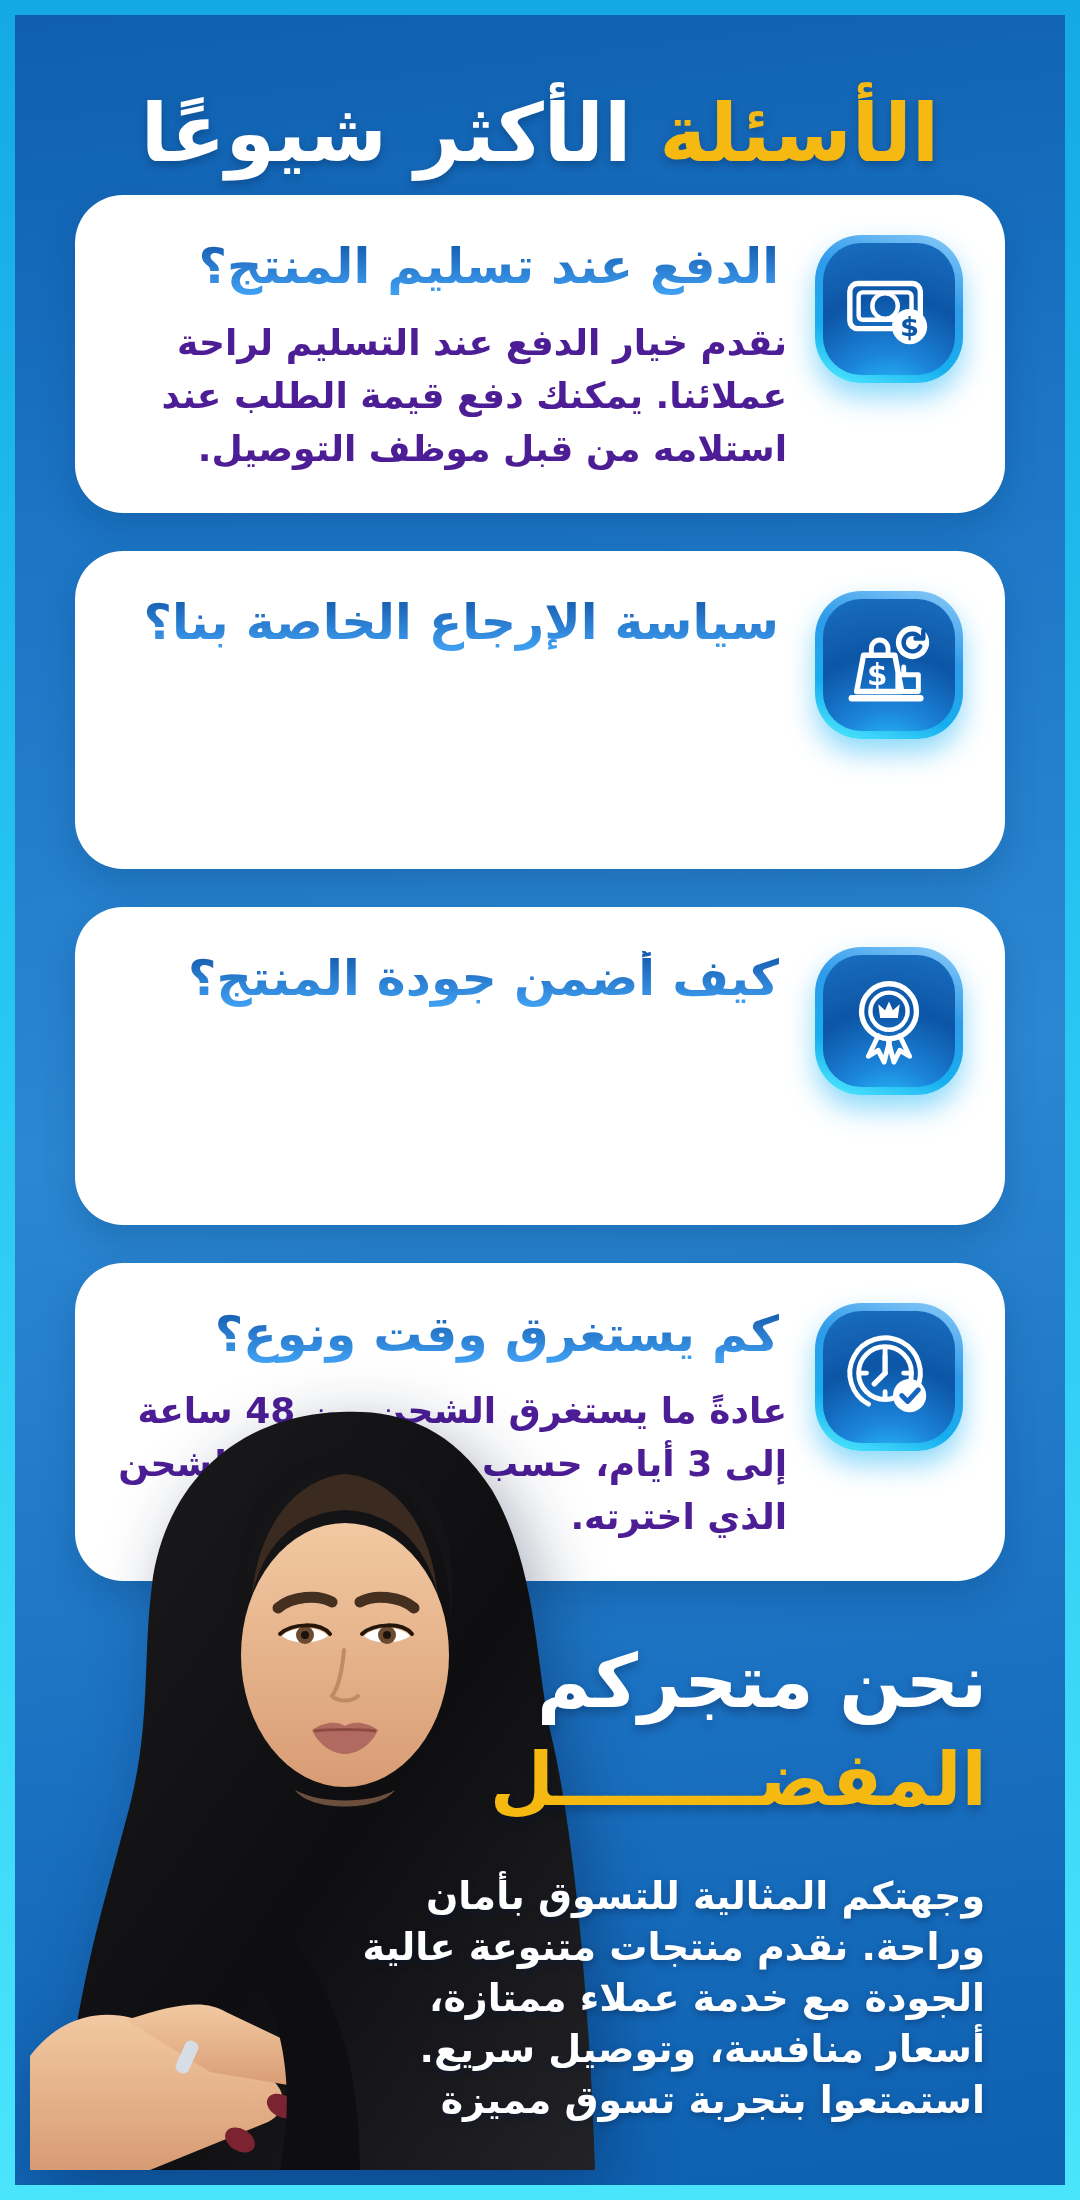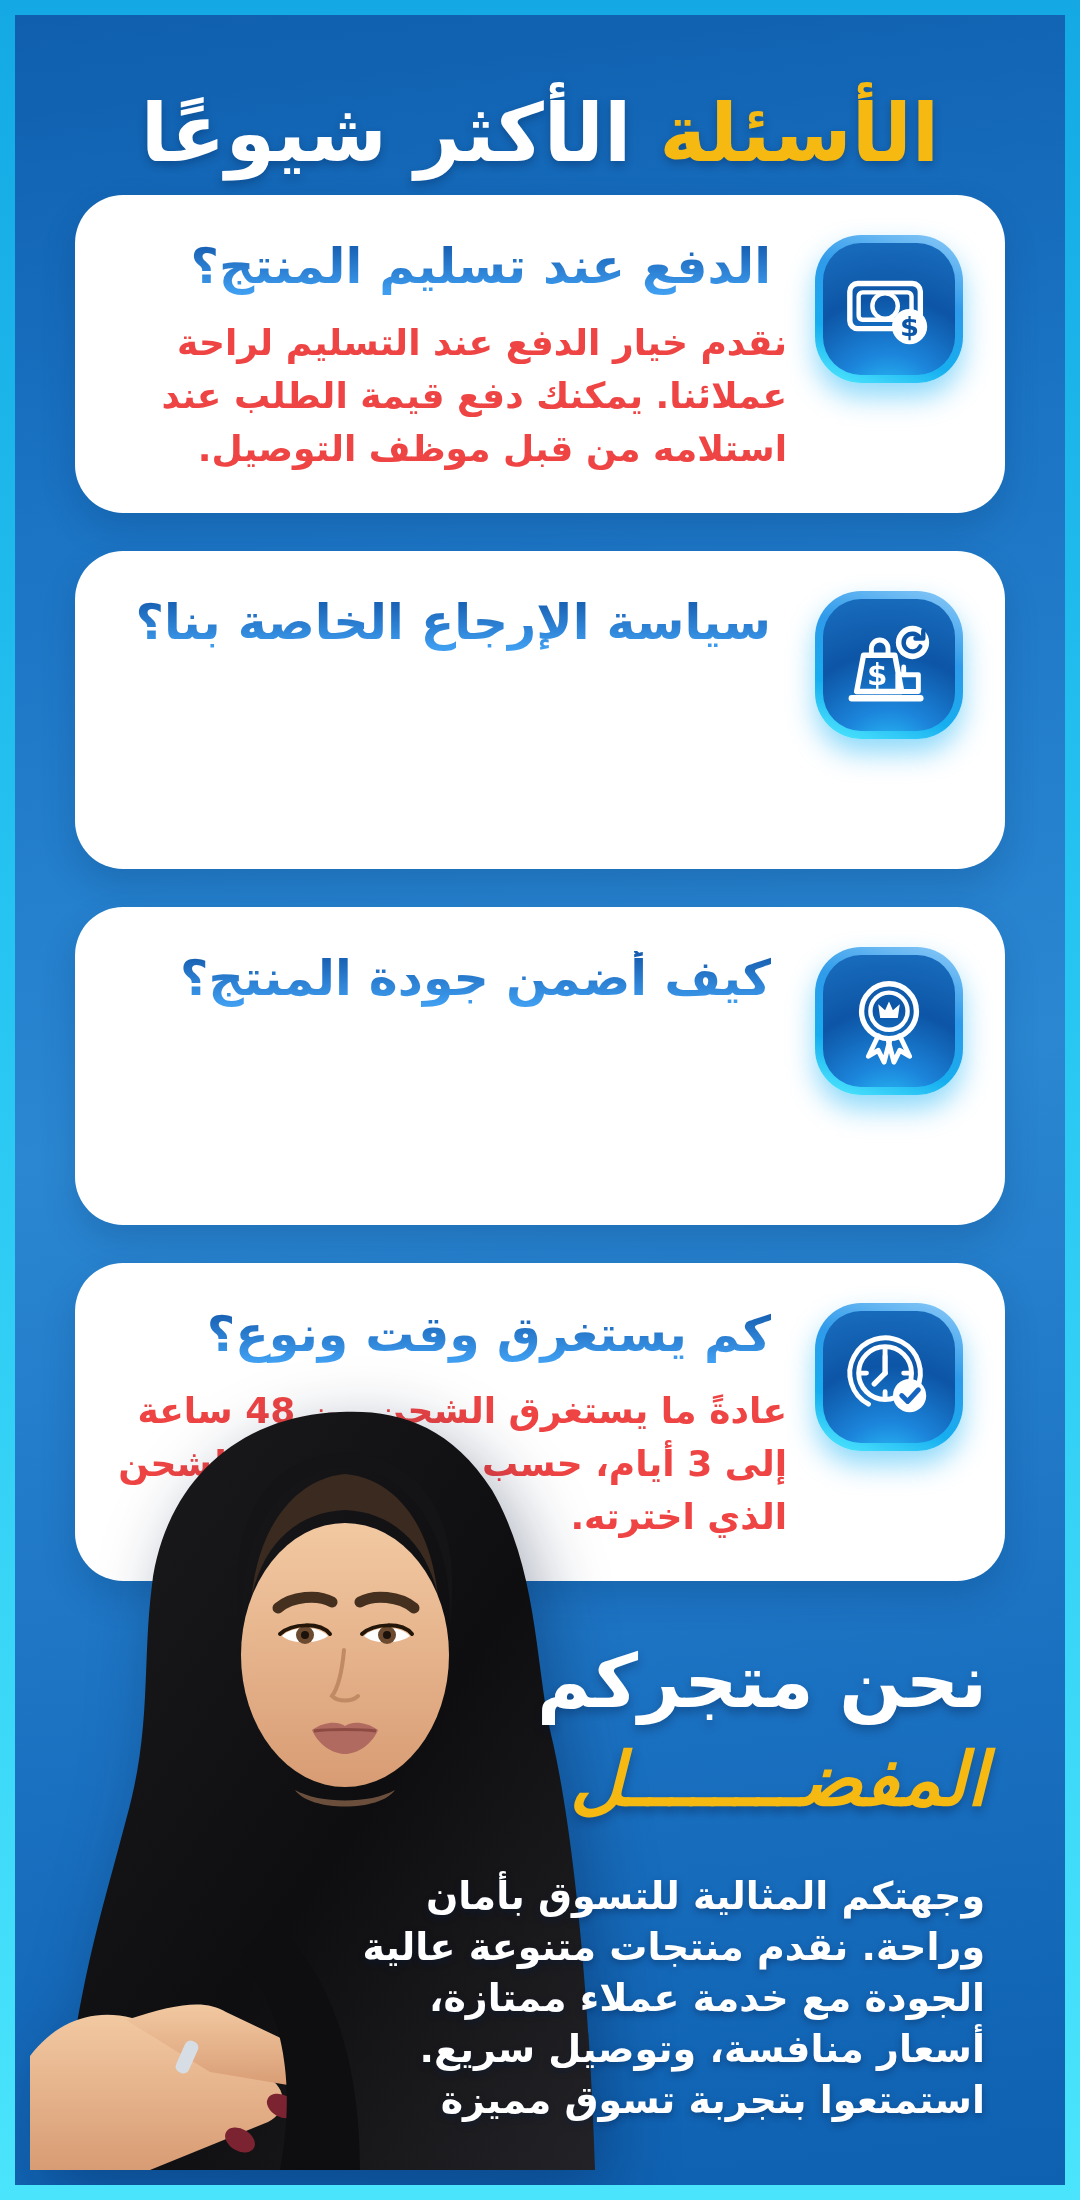--- a/index.html
+++ b/index.html
@@ -17,30 +17,30 @@
         padding:40px 42px 28px 42px;display:flex;gap:28px;
         box-shadow:0 16px 34px rgba(6,45,95,.20);}
   .icon-col{flex:0 0 148px;}
   .icon-wrap{width:148px;height:148px;border-radius:46px;padding:8px;box-sizing:border-box;
         background:linear-gradient(200deg,#8ccaf8 0%,#2f9bea 38%,#16aeef 70%,#54ecff 100%);
         box-shadow:0 14px 28px rgba(0,170,245,.45);}
   .icon-inner{width:100%;height:100%;border-radius:38px;display:flex;align-items:center;justify-content:center;
         background:radial-gradient(135% 135% at 50% 125%,#2ed2ff 0%,#1c86dc 30%,#0d55a6 62%,#1a6fc0 100%);}
   .icon-inner svg{width:94px;height:94px;}
   .text-col{flex:1;text-align:right;}
-  .q{margin:4px 16px 22px 0;font-size:49px;font-weight:bold;line-height:1.15;color:#2176cd;}
+  .q{margin:4px 8px 22px 0;font-size:49px;font-weight:bold;line-height:1.15;color:#2176cd;}
   @supports (-webkit-background-clip:text){
     .q{background:linear-gradient(180deg,#175fb2 10%,#3f9ef0 95%);
        -webkit-background-clip:text;background-clip:text;color:transparent;}
   }
-  .a{font-size:36px;font-weight:bold;line-height:1.47;color:#ef4444;}
+  .a{font-size:36px;font-weight:bold;line-height:1.47;color:#4c1d95;}
   .footer-heading{position:absolute;top:1618px;right:78px;z-index:6;direction:rtl;text-align:right;
         font-weight:bold;font-size:74px;line-height:1.32;color:#ffffff;
         text-shadow:0 5px 10px rgba(0,20,60,.3);}
-  .footer-heading .line2{display:block;color:#F5B912;font-style:italic;}
+  .footer-heading .line2{display:block;color:#F5B912;}
   .footer-par{position:absolute;top:1856px;right:80px;width:632px;z-index:6;direction:rtl;text-align:right;
         font-size:38px;font-weight:bold;line-height:1.34;color:#ffffff;
         text-shadow:0 3px 7px rgba(0,25,65,.38);}
   .woman{position:absolute;left:15px;bottom:15px;width:600px;height:770px;z-index:5;
         filter:drop-shadow(14px 18px 34px rgba(0,18,55,.35));}
 </style>
 </head>
 <body>
 
 <div class="page">

